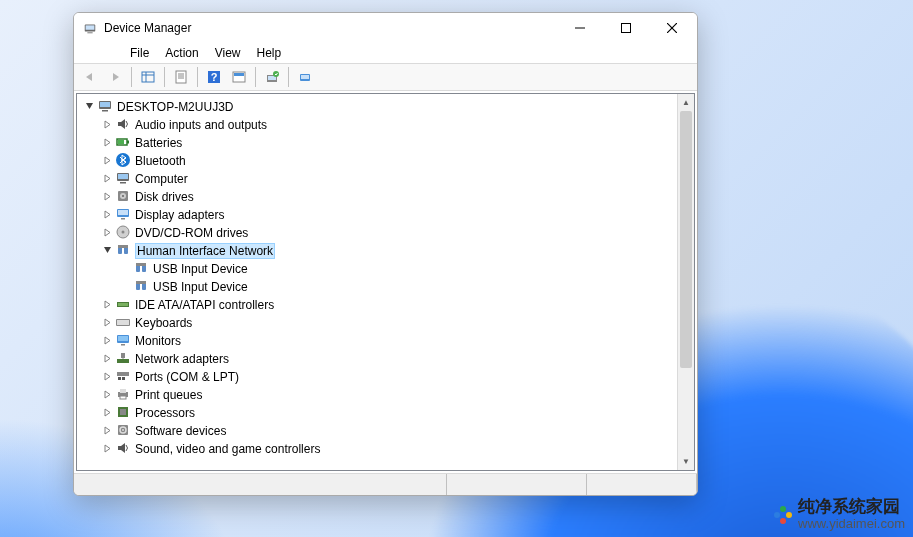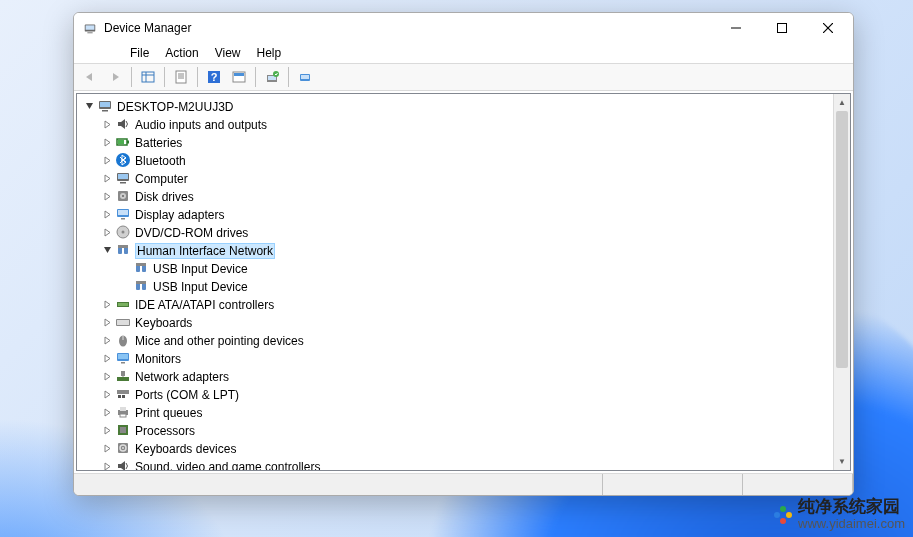--- a/index.html
+++ b/index.html
@@ -22,21 +22,21 @@
 .bg-wave2 {
   position: absolute;
   left: -150px; bottom: -200px;
   width: 500px; height: 400px;
   background: radial-gradient(ellipse at 30% 70%, #3a8cff 0%, transparent 50%);
   border-radius: 50%;
 }
 .window {
   position: absolute;
   left: 73px; top: 12px;
-  width: 781px; height: 484px;
+  width: 625px; height: 484px;
   background: #fff;
   border: 1px solid #aaa;
   border-radius: 6px;
   box-shadow: 0 8px 30px rgba(0,0,0,0.25);
   display: flex;
   flex-direction: column;
   overflow: hidden;
 }
 .titlebar {
   height: 30px;
@@ -452,35 +452,20 @@
         </div>
         <div class="tree-row">
           <span class="indent" style="width: 18px;"></span>
           <span class="expander">
             <svg width="9" height="9">
               <path d="M2 1 L7 4.5 L2 8 Z" fill="none" stroke="#808080" stroke-width="1"></path>
             </svg>
           </span>
           <span class="node-icon">
             <svg width="16" height="16" viewBox="0 0 16 16">
-              <ellipse cx="8" cy="9" rx="4" ry="5.5" fill="#888"></ellipse>
-              <line x1="8" y1="3.5" x2="8" y2="8" stroke="#ddd"></line>
-            </svg>
-          </span>
-          <span class="label">Mice and other pointing devices</span>
-        </div>
-        <div class="tree-row">
-          <span class="indent" style="width: 18px;"></span>
-          <span class="expander">
-            <svg width="9" height="9">
-              <path d="M2 1 L7 4.5 L2 8 Z" fill="none" stroke="#808080" stroke-width="1"></path>
-            </svg>
-          </span>
-          <span class="node-icon">
-            <svg width="16" height="16" viewBox="0 0 16 16">
               <rect x="2" y="3" width="12" height="8" fill="#4a90d9" rx="1"></rect>
               <rect x="3" y="4" width="10" height="5" fill="#89c4f4"></rect>
               <rect x="6" y="12" width="4" height="1.5" fill="#888"></rect>
             </svg>
           </span>
           <span class="label">Monitors</span>
         </div>
         <div class="tree-row">
           <span class="indent" style="width: 18px;"></span>
           <span class="expander">
@@ -551,21 +536,21 @@
               <path d="M2 1 L7 4.5 L2 8 Z" fill="none" stroke="#808080" stroke-width="1"></path>
             </svg>
           </span>
           <span class="node-icon">
             <svg width="16" height="16" viewBox="0 0 16 16">
               <rect x="3" y="3" width="10" height="10" fill="#888" rx="1"></rect>
               <circle cx="8" cy="8" r="3" fill="none" stroke="#ddd" stroke-width="1.5"></circle>
               <circle cx="8" cy="8" r="1" fill="#ddd"></circle>
             </svg>
           </span>
-          <span class="label">Keyboards devices</span>
+          <span class="label">Software devices</span>
         </div>
         <div class="tree-row">
           <span class="indent" style="width: 18px;"></span>
           <span class="expander">
             <svg width="9" height="9">
               <path d="M2 1 L7 4.5 L2 8 Z" fill="none" stroke="#808080" stroke-width="1"></path>
             </svg>
           </span>
           <span class="node-icon">
             <svg width="16" height="16" viewBox="0 0 16 16">

